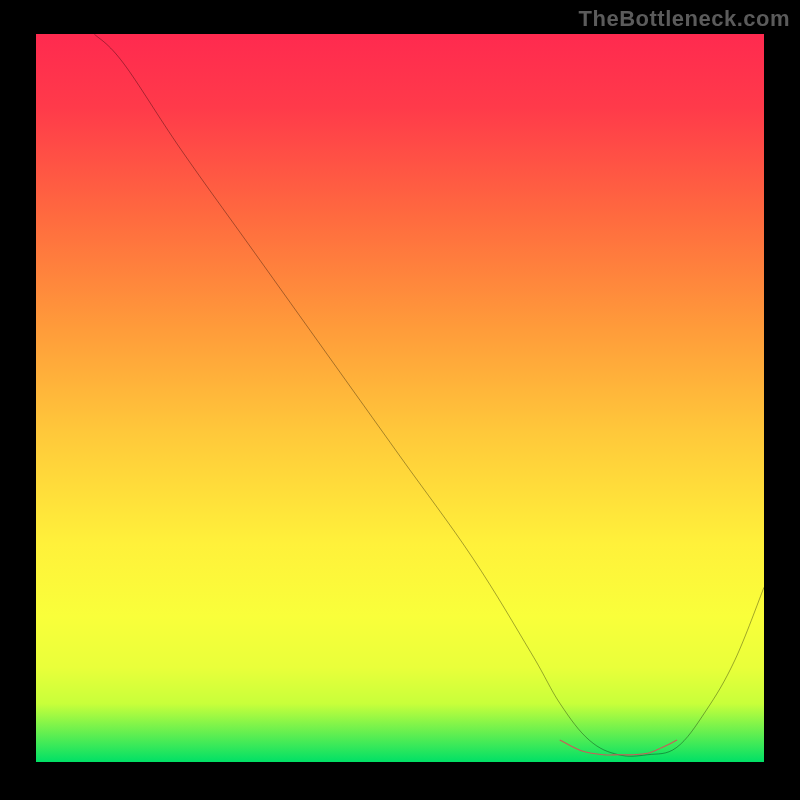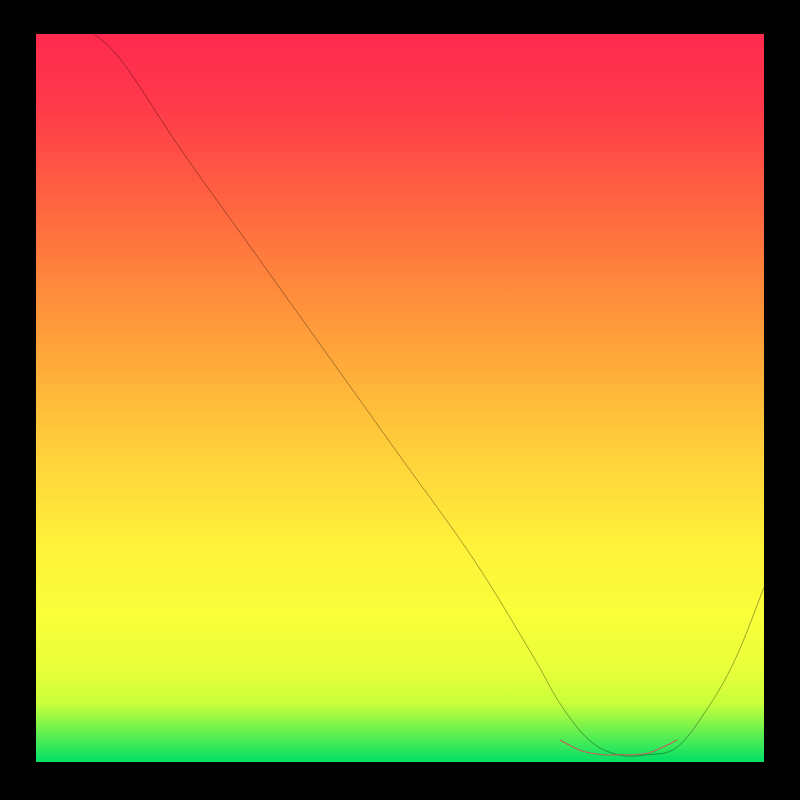--- a/index.html
+++ b/index.html
@@ -54,20 +54,21 @@
     top: 0;
     width: 728px;
     height: 728px;
     overflow: visible;
   }
 </style>
 </head>
 <body>
 
 <div class="wrap">
+  <div class="watermark">TheBottleneck.com</div>
 
   <div class="plot-area">
     <svg class="curve" viewBox="0 0 100 100" preserveAspectRatio="none">
       <path id="main-curve" fill="none" stroke="#000000" stroke-width="0.35" vector-effect="non-scaling-stroke" d="M 8 0 C 8.72 0.72, 9.84 1.12, 12.00 4.00 C 14.16 6.88, 16.76 11.32, 20.00 16.00 C 23.24 20.68, 26.40 24.96, 30.00 30.00 C 33.60 35.04, 36.40 38.96, 40.00 44.00 C 43.60 49.04, 46.40 52.96, 50.00 58.00 C 53.60 63.04, 56.76 67.14, 60.00 72.00 C 63.24 76.86, 65.84 81.40, 68.00 85.00 C 70.16 88.60, 70.56 89.84, 72.00 92.00 C 73.44 94.16, 74.56 95.74, 76.00 97.00 C 77.44 98.26, 78.56 98.64, 80.00 99.00 C 81.44 99.36, 82.56 99.18, 84.00 99.00 C 85.44 98.82, 86.56 99.08, 88.00 98.00 C 89.44 96.92, 90.56 95.16, 92.00 93.00 C 93.44 90.84, 94.56 89.06, 96.00 86.00 C 97.44 82.94, 99.28 77.80, 100.00 76.00"></path>
       <path id="valley-marker" fill="none" stroke="#cc5a5a" stroke-width="1.1" stroke-linecap="round" vector-effect="non-scaling-stroke" d="M 72 97 C 72.54 97.27, 73.92 98.14, 75.00 98.50 C 76.08 98.86, 77.10 98.91, 78.00 99.00 C 78.90 99.09, 79.28 99.00, 80.00 99.00 C 80.72 99.00, 81.28 99.04, 82.00 99.00 C 82.72 98.96, 83.28 98.98, 84.00 98.80 C 84.72 98.62, 85.28 98.32, 86.00 98.00 C 86.72 97.68, 87.64 97.18, 88.00 97.00"></path>
     </svg>
   </div>
 </div>
 
 </body></html>

